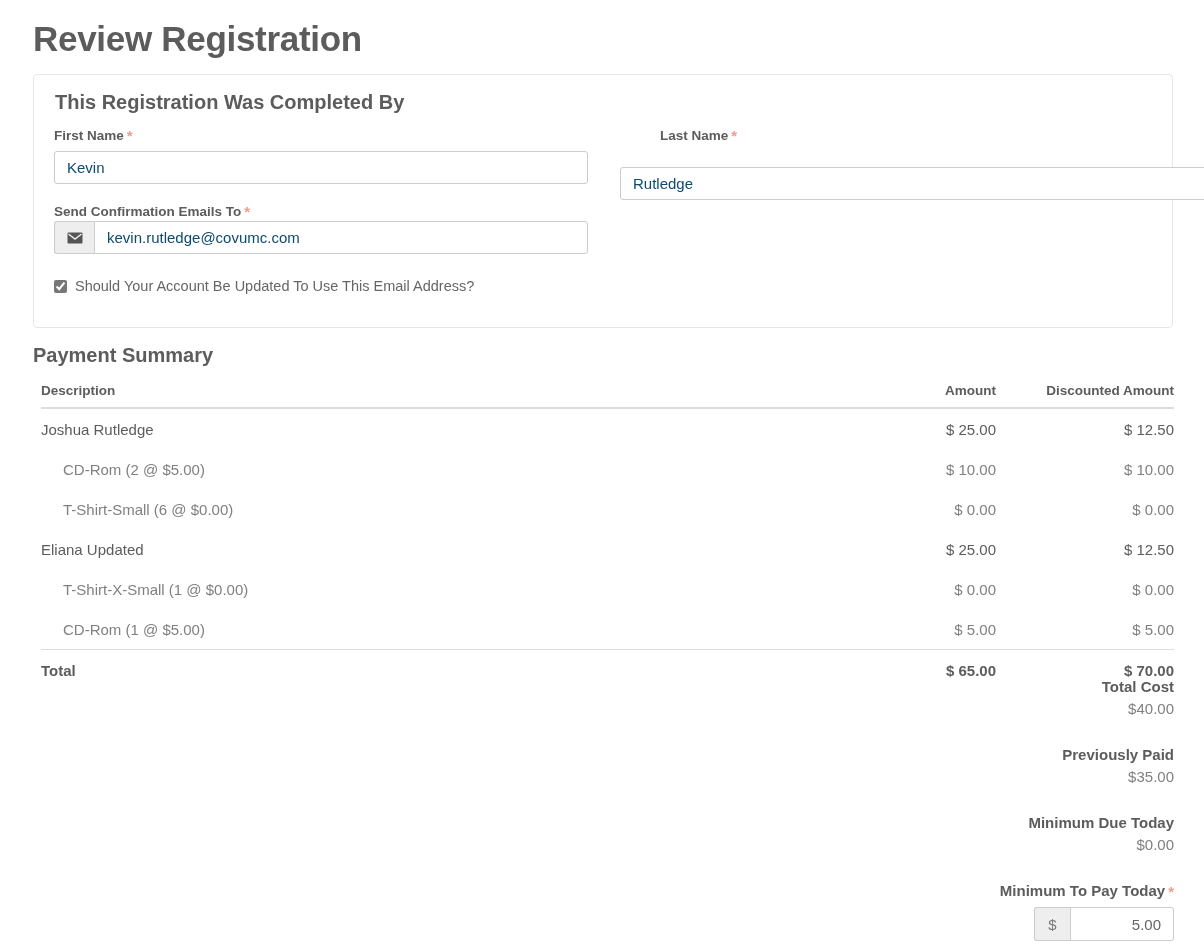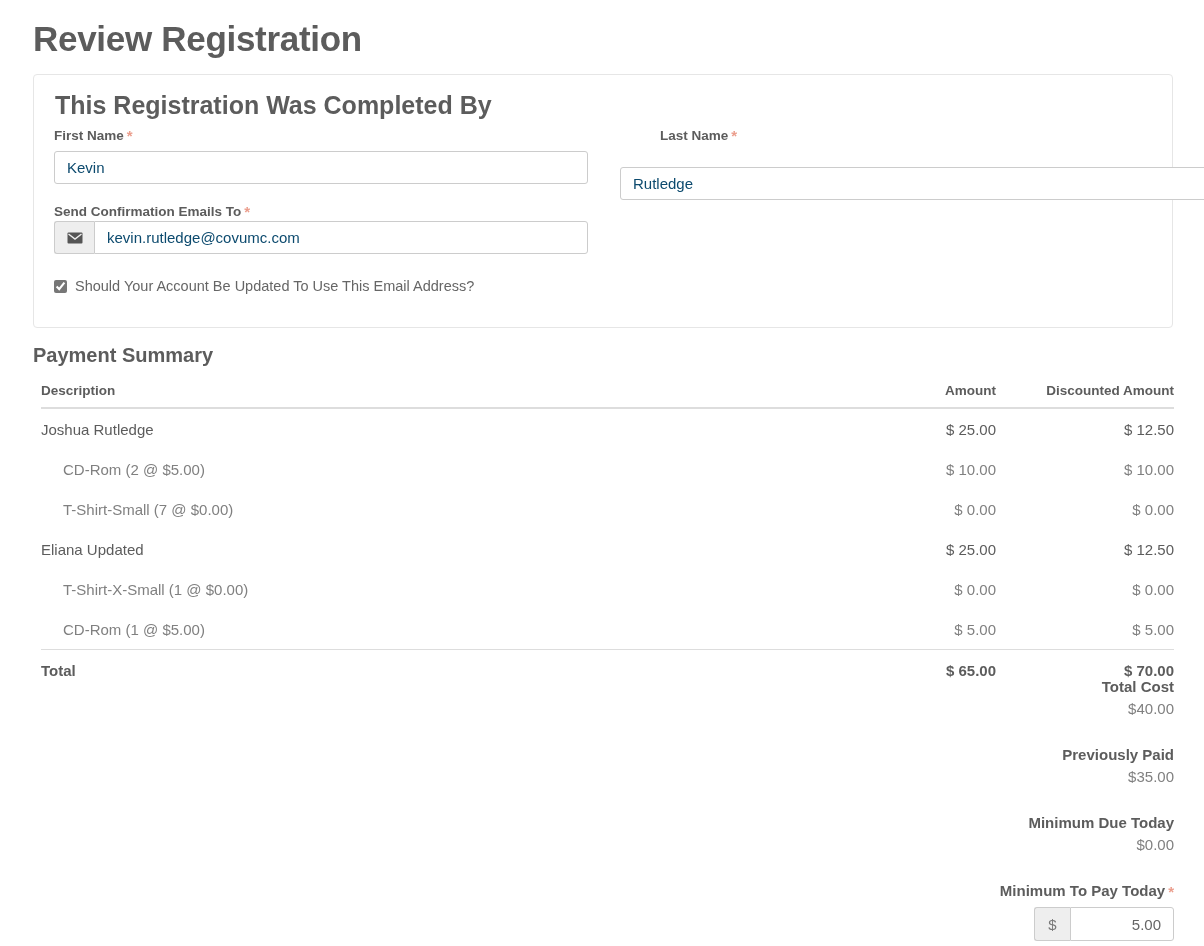--- a/index.html
+++ b/index.html
@@ -39,21 +39,21 @@
     width: 1140px;
     height: 254px;
     border: 1px solid #e6e6e6;
     border-radius: 4px;
     background: #ffffff;
   }
   .panel-heading {
     position: absolute;
     left: 21px;
     top: 16px;
-    font-size: 25px;
+    font-size: 20px;
     font-weight: bold;
     color: #5c5c5c;
   }
 
   .field-label {
     position: absolute;
     font-size: 13.5px;
     font-weight: bold;
     color: #5c5c5c;
     white-space: nowrap;
@@ -294,21 +294,21 @@
         <td>Joshua Rutledge</td>
         <td class="num">$ 25.00</td>
         <td class="num">$ 12.50</td>
       </tr>
       <tr>
         <td class="indent">CD-Rom (2 @ $5.00)</td>
         <td class="num">$ 10.00</td>
         <td class="num">$ 10.00</td>
       </tr>
       <tr>
-        <td class="indent">T-Shirt-Small (7 @ $0.00)</td>
+        <td class="indent">T-Shirt-Small (6 @ $0.00)</td>
         <td class="num">$ 0.00</td>
         <td class="num">$ 0.00</td>
       </tr>
       <tr class="group">
         <td>Eliana Updated</td>
         <td class="num">$ 25.00</td>
         <td class="num">$ 12.50</td>
       </tr>
       <tr>
         <td class="indent">T-Shirt-X-Small (1 @ $0.00)</td>

